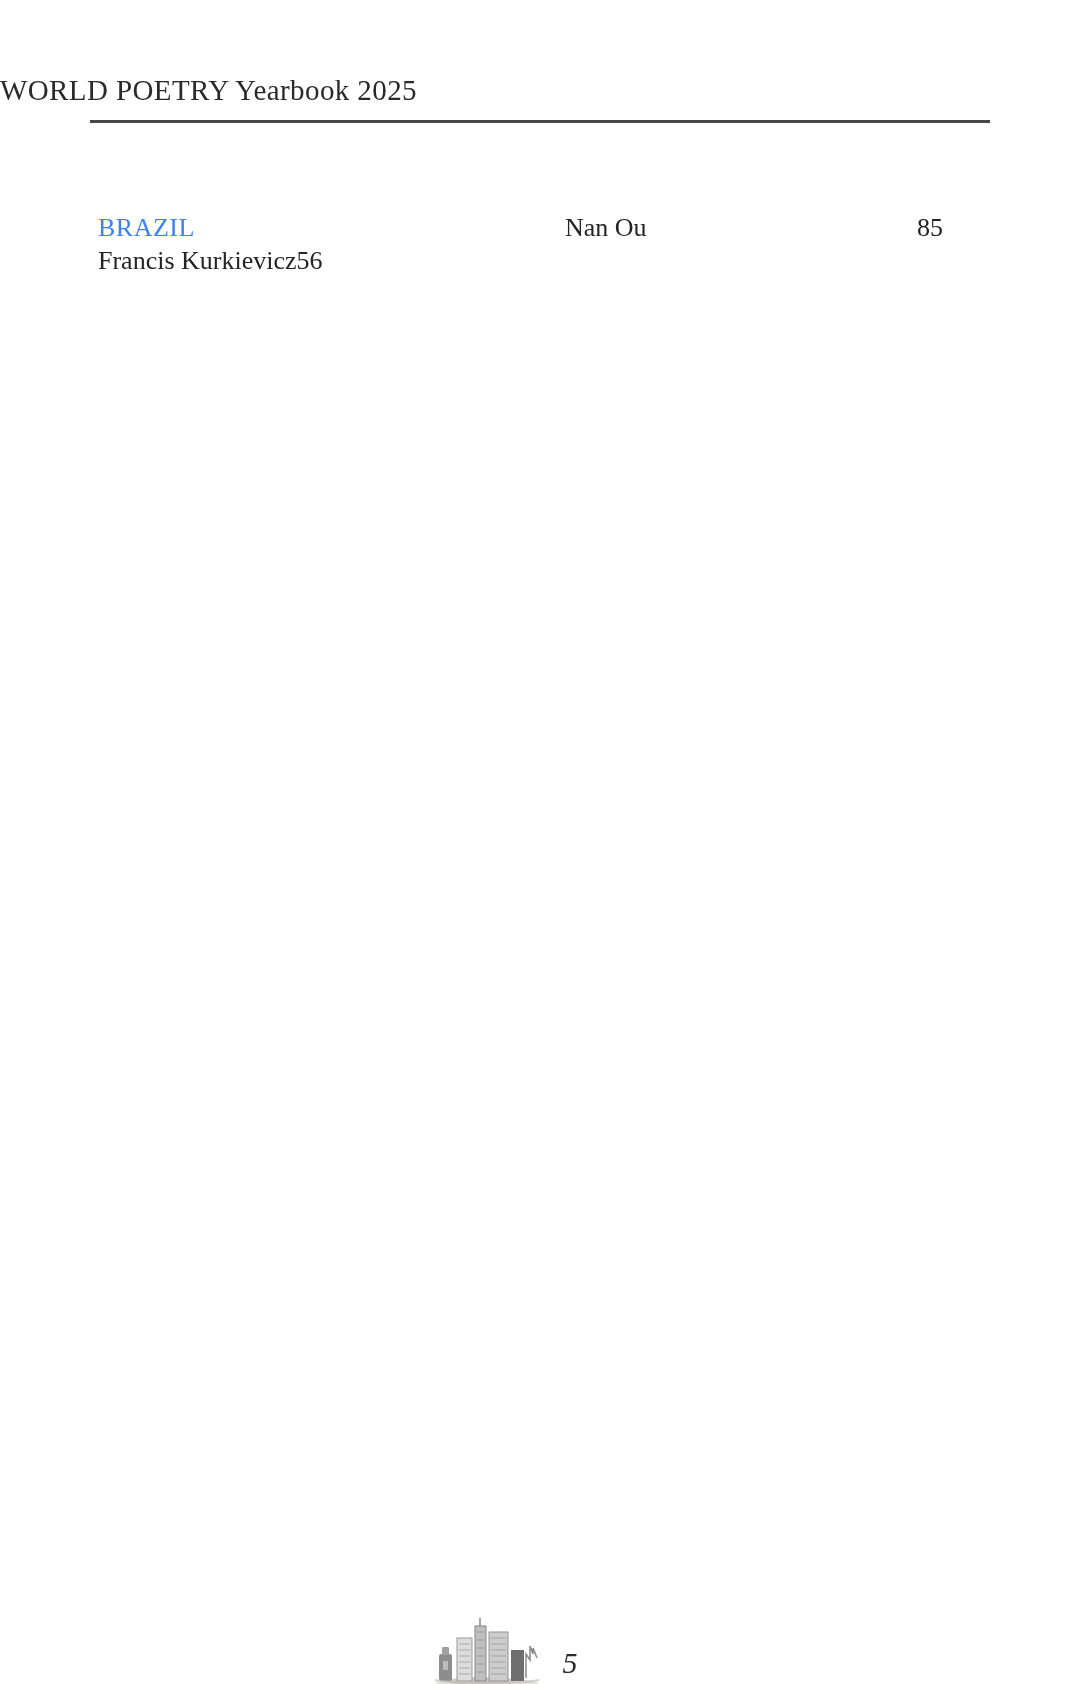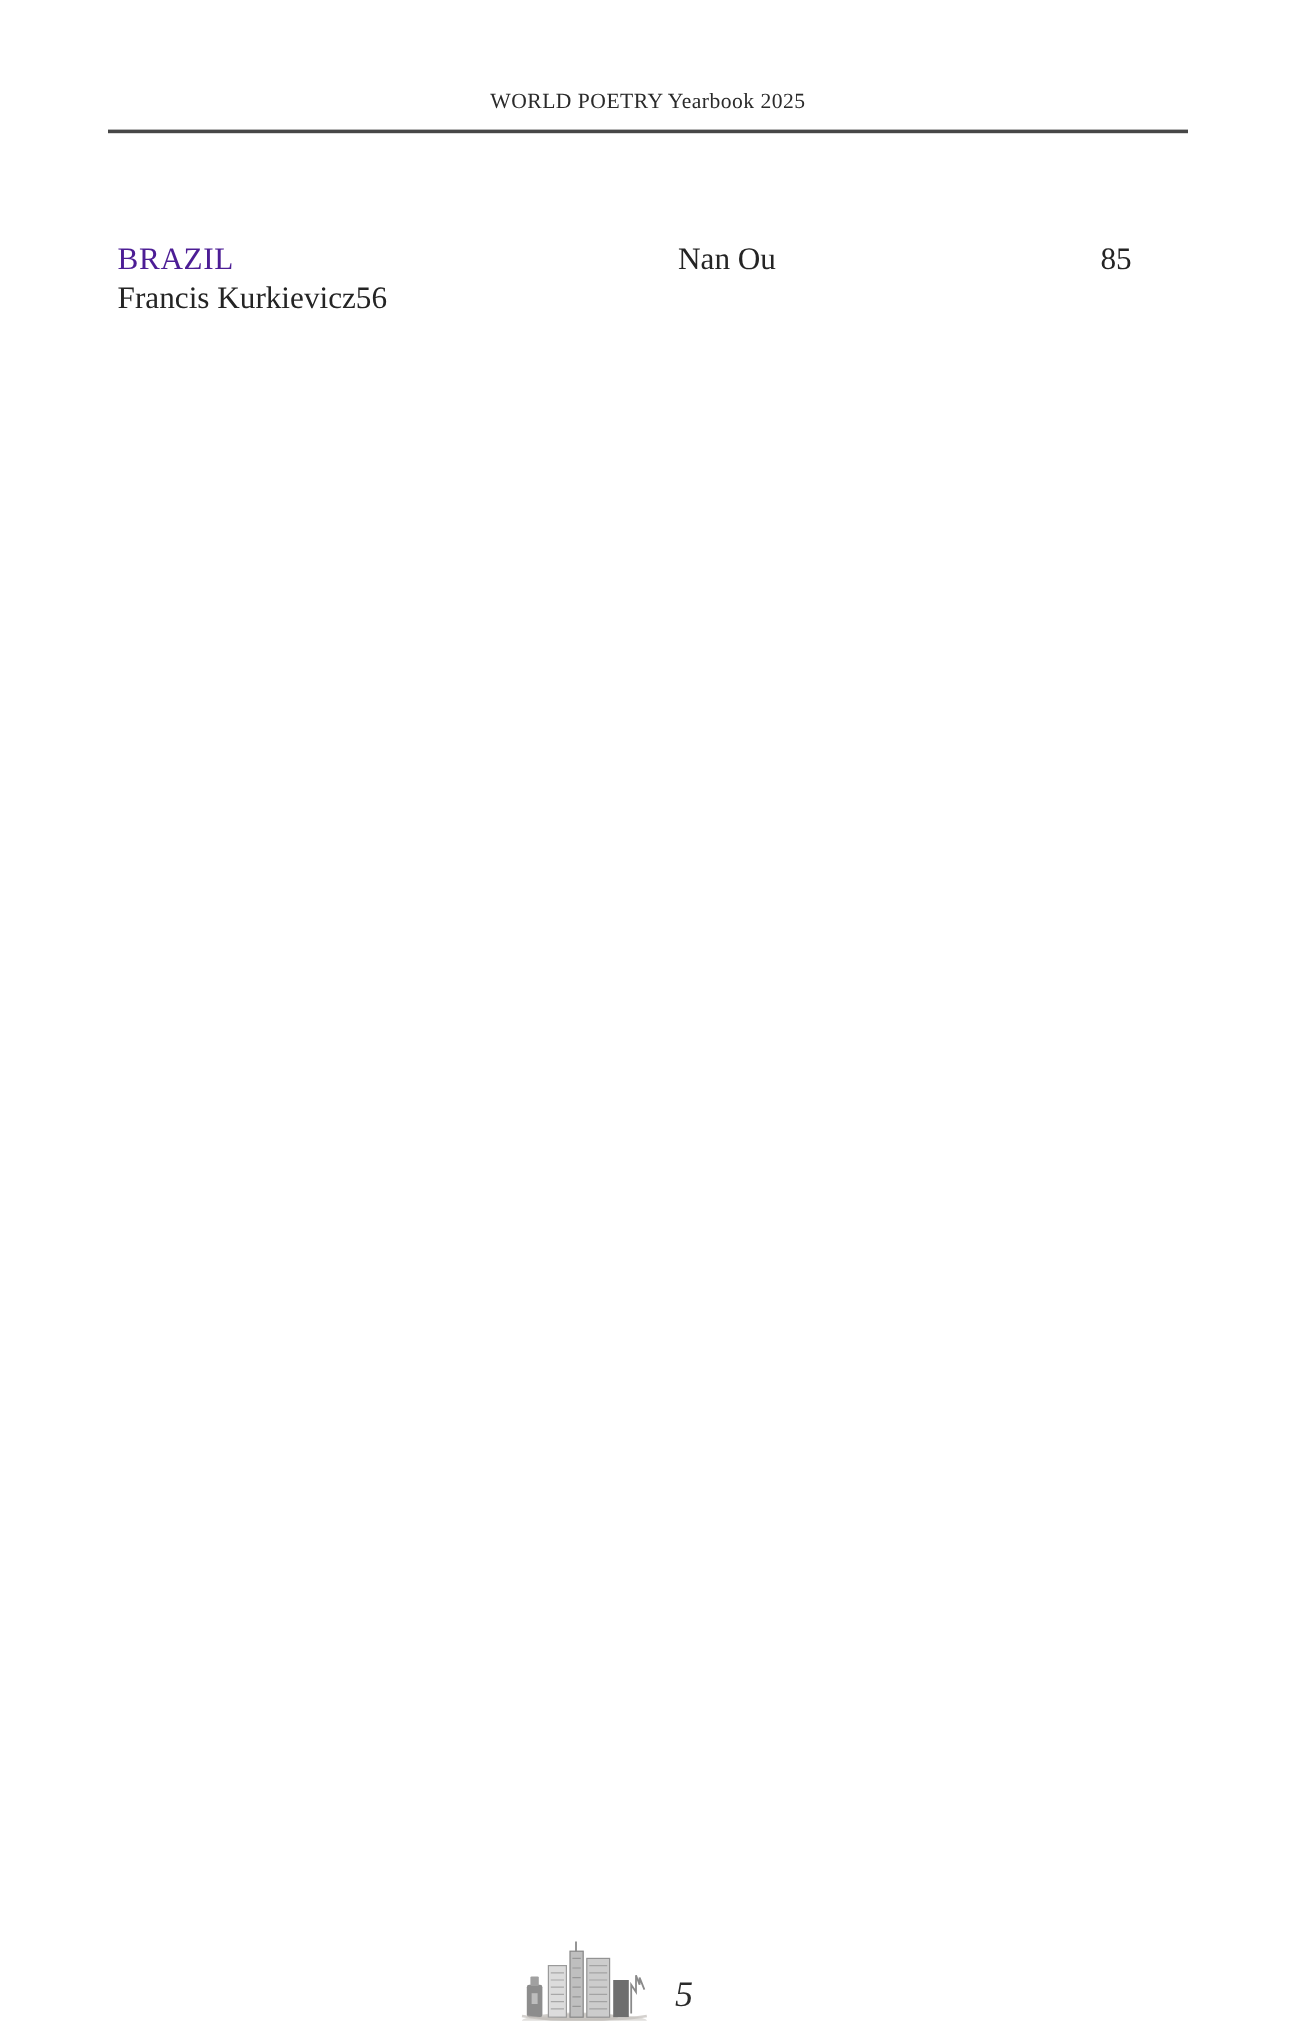--- a/index.html
+++ b/index.html
@@ -6,23 +6,22 @@
   body {
     width:1080px; height:1684px;
     font-family:"Liberation Serif", serif;
     color:#242424;
     position:relative;
     overflow:hidden;
   }
   .page { position:relative; width:1080px; height:1684px; }
 
   .title {
-    text-align:center;
     margin-top:74px;
-    font-size:18px;
+    font-size:29px;
     letter-spacing:0.4px;
     color:#2a2a2a;
   }
   .rule {
     margin:13px 90px 0 90px;
     height:3px;
     background:#474747;
   }
 
   .columns {
@@ -31,21 +30,21 @@
   }
   .col { box-sizing:border-box; padding-left:8px; }
   .col-0 { width:467px; }
   .col-1 { flex:1; }
 
   .heading, .row {
     line-height:33.45px;
     font-size:26px;
     white-space:nowrap;
   }
-  .heading { letter-spacing:0.5px; color:#4c1d95; }
+  .heading { letter-spacing:0.5px; color:#3b82f6; }
   .row { display:flex; }
   .row .name { display:inline-block; color:#242424; }
   .col-0 .name { width:399px; }
   .col-1 .name { width:352px; }
   .row .page { display:inline-block; color:#242424; }
 
   .footer {
     position:absolute;
     top:1540px; left:0; right:0;
     display:flex;

